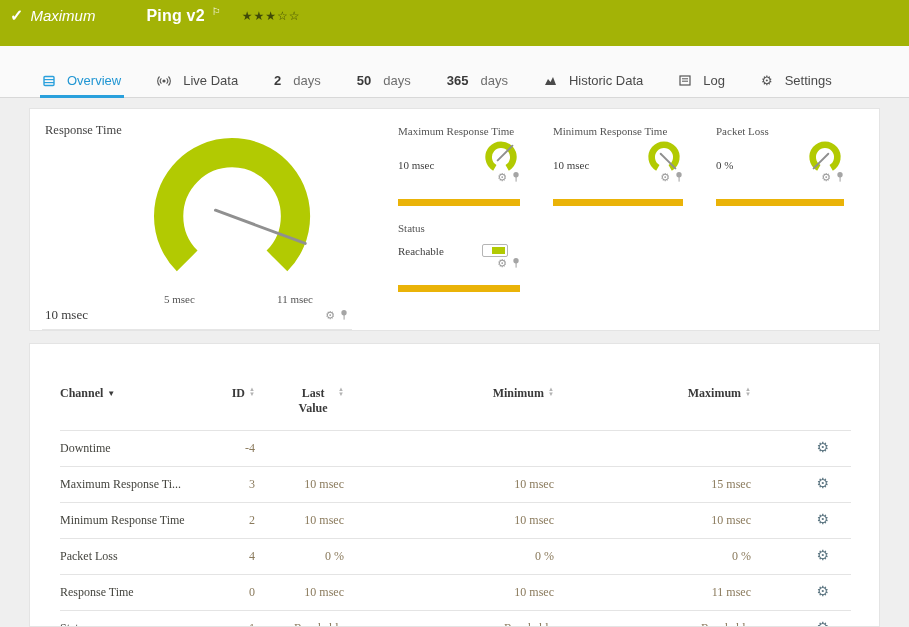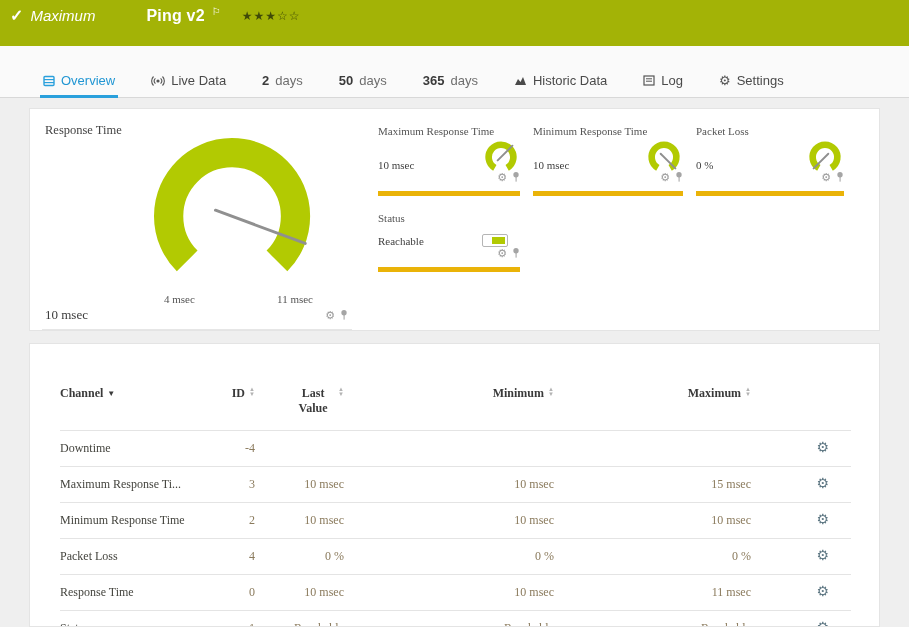--- a/index.html
+++ b/index.html
@@ -12,21 +12,21 @@
   .topbar-line { display: flex; align-items: baseline; gap: 7px; }
   .check { font-size: 16px; font-weight: bold; color:#fff; }
   .sensor-type { font-style: italic; font-size: 15px; }
   .sensor-name { font-size: 16px; font-weight: bold; letter-spacing: .2px; margin-left: 44px; }
   .flag { font-size: 10px; position: relative; top: -6px; color:#ffffff; }
   .stars { margin-left: 14px; font-size: 12px; letter-spacing: 1px; color: #3f4a08; position: relative; top: -1px; cursor: pointer; }
   .topbar-status { margin-left: 52px; margin-top: 2px; font-size: 11px; font-weight: bold; color: #3f4a08; }
 
   
   .tabbar { height: 52px; background: #fafafa; border-bottom: 1px solid #d8d8d8; display: flex; align-items: flex-end; padding-left: 40px; gap: 30px; }
-  .tab { display: flex; align-items: center; gap: 6px; font-size: 13px; color: #4a4a4a; padding: 0 3px 10px 3px; cursor: pointer; margin-bottom: -1px; white-space: nowrap; }
+  .tab { display: flex; align-items: center; gap: 12px; font-size: 13px; color: #4a4a4a; padding: 0 3px 10px 3px; cursor: pointer; margin-bottom: -1px; white-space: nowrap; }
   .tab.active { color: #2196d3; border-bottom: 3px solid #2aa0dc; padding-bottom: 7px; }
   .tab .num { font-weight: bold; color: #3a3a3a; }
   .tab .unit { color: #6e6e6e; }
   .tab svg { display: block; }
   .tab .gear-tab { font-size: 13px; color: #555; line-height: 1; }
 
   
   .content { padding: 10px 29px 0 29px; }
   .panel { background: #fff; border: 1px solid #e4e4e4; font-family: Liberation Serif, serif; }
   .panel1 { height: 223px; display: flex; padding: 10px 14px 0 12px; }
@@ -37,21 +37,21 @@
   .maingauge { display: block; margin: 0 0 0 100px; }
   .arc-main { fill: none; stroke: #b2ca02; stroke-width: 30; }
   .needle-main { stroke: #909090; stroke-width: 3; stroke-linecap: round; }
   .gauge-labels { width: 185px; margin-left: 100px; display: flex; justify-content: space-between; font-size: 11px; color: #555; padding: 0 14px 0 22px; margin-top: -6px; }
   .gauge-main-footer { margin-top: auto; display: flex; align-items: center; border-bottom: 1px solid #e6e6e6; padding: 2px 4px 6px 3px; }
   .gauge-main-value { font-size: 13px; color: #3c3c3c; }
   .footer-icons { margin-left: auto; display: flex; align-items: center; gap: 5px; }
 
   
   .gauge-grid { flex: 1; display: grid; grid-template-columns: 142px 150px 148px; column-gap: 13px; row-gap: 16px; margin-left: 26px; align-content: start; padding-top: 6px; }
-  .mini { border-bottom: 5px solid #eab308; padding-bottom: 8px; }
+  .mini { border-bottom: 7px solid #eab308; padding-bottom: 16px; margin-left: 20px; }
   .mini-title { font-size: 11px; color: #555; white-space: nowrap; margin-bottom: 2px; }
   .mini-body { display: flex; justify-content: space-between; }
   .mini-value { font-size: 11px; color: #3f3f3f; align-self: flex-end; padding-bottom: 12px; }
   .mini-right { display: flex; flex-direction: column; align-items: flex-end; }
   .minigauge { width: 38px; height: 38px; }
   .arc { fill: none; stroke: #b2ca02; stroke-width: 7; }
   .needle { stroke: #8f8f8f; stroke-width: 2; stroke-linecap: round; }
   .mini-icons { display: flex; gap: 5px; align-items: center; margin-top: -6px; height: 12px; }
   .gicon { font-size: 11px; color: #9a9a9a; line-height: 1; cursor: pointer; }
   .pin { width: 8px; height: 12px; fill: #a5a5a5; cursor: pointer; }
@@ -144,21 +144,21 @@
 
     <section class="panel panel1">
 
       <div class="gauge-main">
         <div class="gauge-main-title">Response Time</div>
         <svg class="maingauge" viewBox="0 0 185 165" width="185" height="165">
           <path class="arc-main" d="M 44 126 A 65 65 0 1 1 136 126"></path>
           <line class="needle-main" x1="73" y1="74" x2="165" y2="108"></line>
         </svg>
         <div class="gauge-labels">
-          <span>4 msec</span>
+          <span>5 msec</span>
           <span>11 msec</span>
         </div>
         <div class="gauge-main-footer">
           <span class="gauge-main-value">10 msec</span>
           <span class="footer-icons">
             <span class="gicon">⚙</span>
             <svg class="pin" viewBox="0 0 9 12">
                 <circle cx="4.5" cy="3.5" r="3"></circle>
                 <rect x="4" y="6" width="1.2" height="5.2"></rect>
               </svg>

